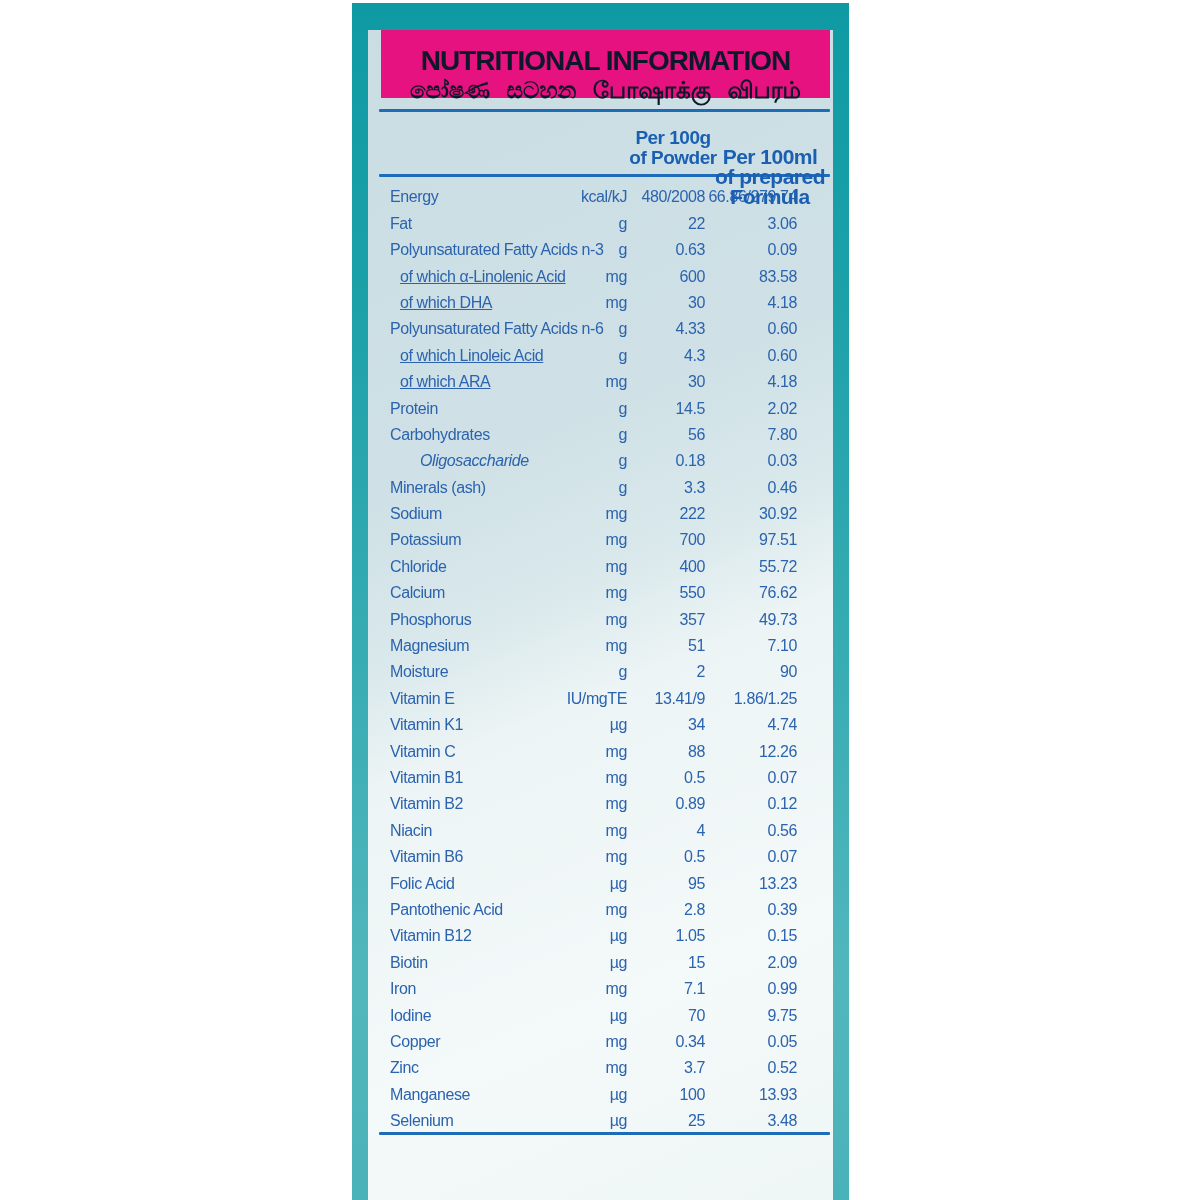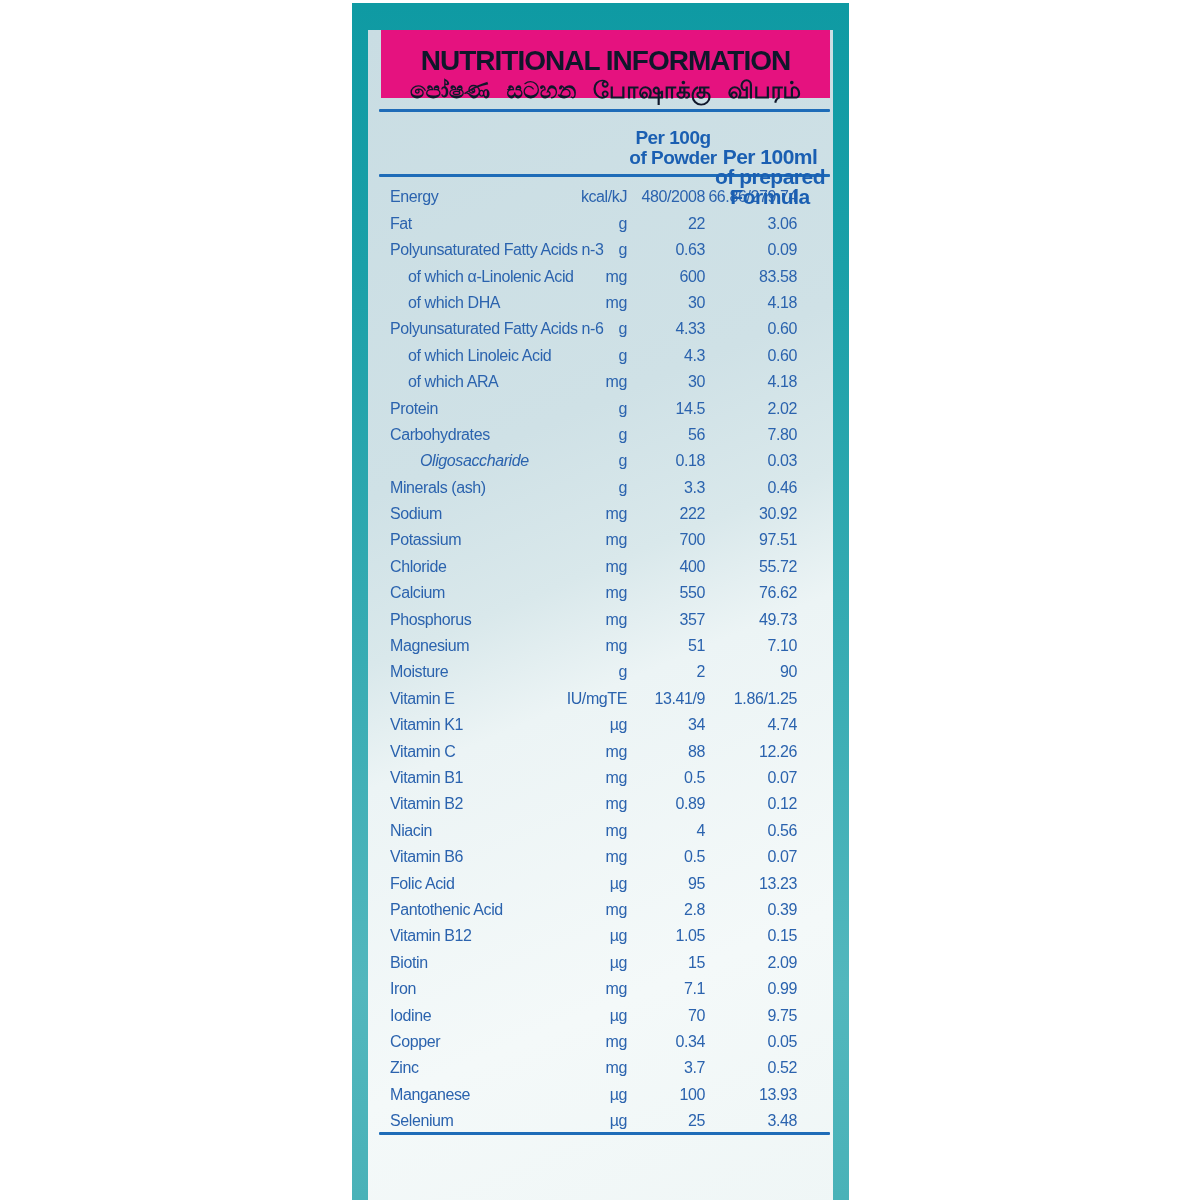--- a/index.html
+++ b/index.html
@@ -57,21 +57,21 @@
 
   
   .rows{margin-top:3px;}
   .row{
     height:26.4px;display:flex;align-items:flex-end;
     padding-right:36px;box-sizing:border-box;
     color:#2b63ae;font-size:16px;letter-spacing:-0.4px;
   }
   .cell{display:block;}
   .cell.name{flex:1 1 0;min-width:0;white-space:nowrap;overflow:visible;padding-left:22px;text-align:left;}
-  .cell.name.indent-1{padding-left:40px;}
+  .cell.name.indent-1{padding-left:32px;text-decoration:underline;}
   .cell.name.indent-2{padding-left:52px;font-style:italic;}
   .cell.unit{width:70px;text-align:right;white-space:nowrap;}
   .cell.v1{width:78px;text-align:right;white-space:nowrap;}
   .cell.v2{width:92px;text-align:right;white-space:nowrap;}
 </style>
 </head>
 <body>
 
 <div class="stage">
   <div class="panel">

